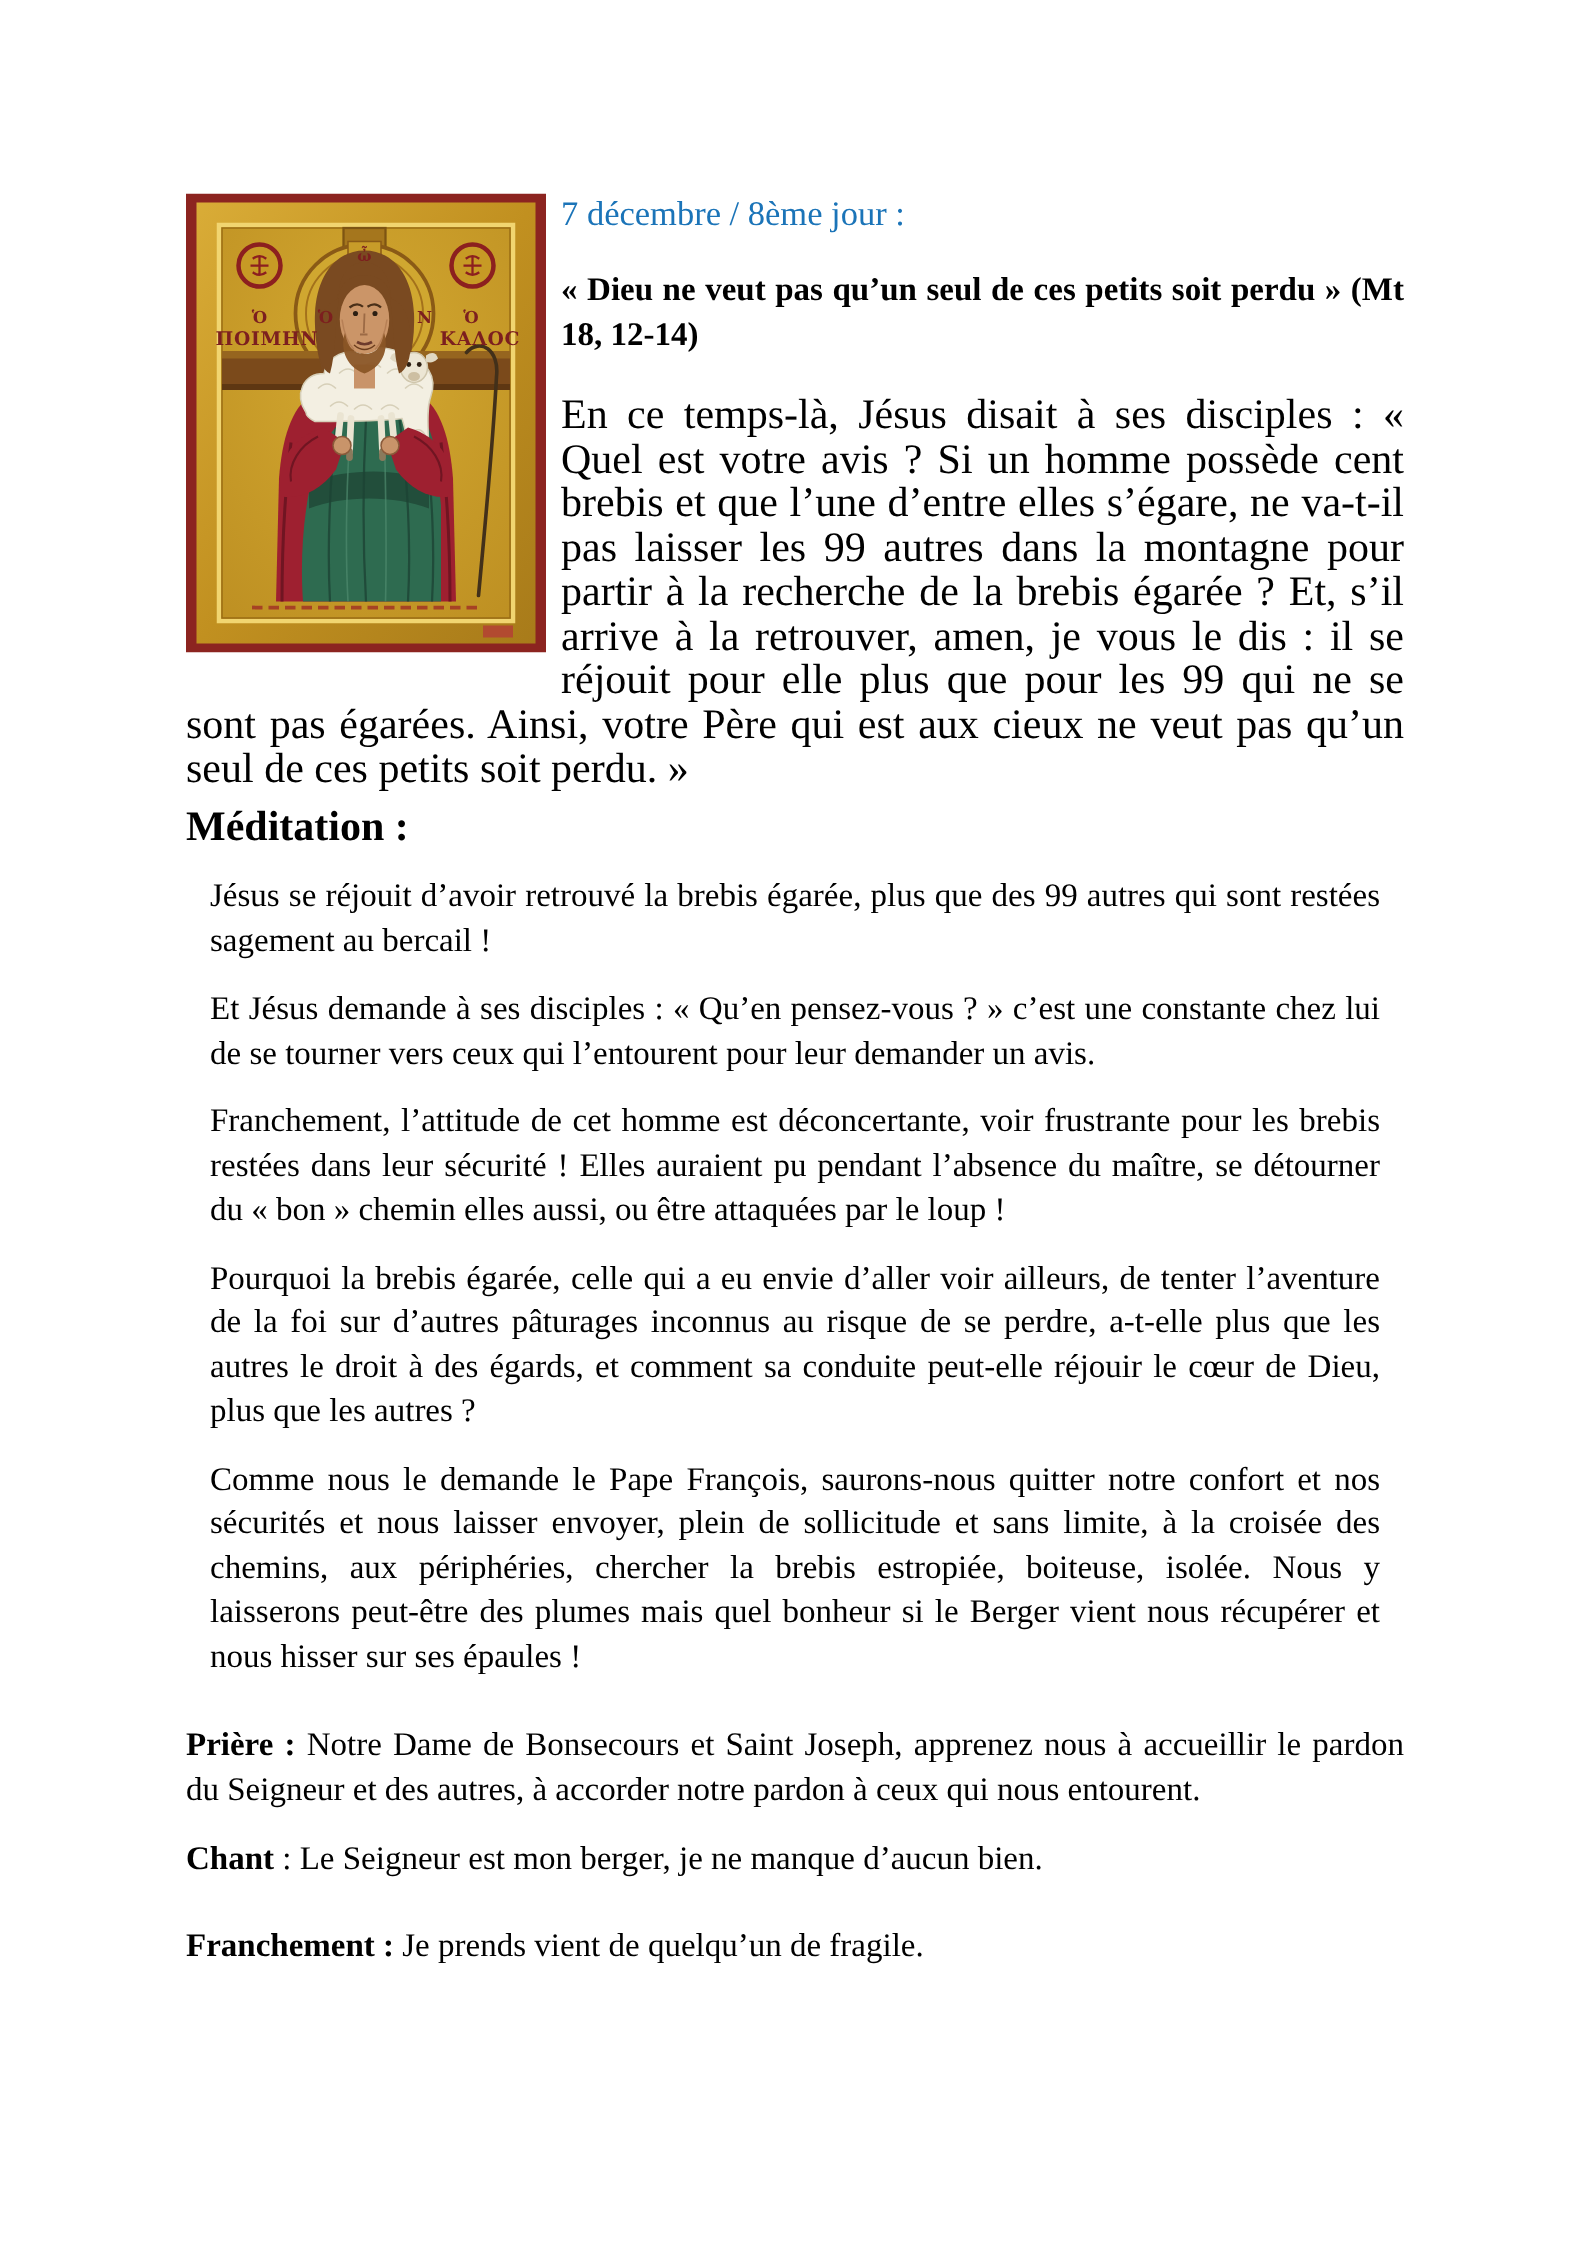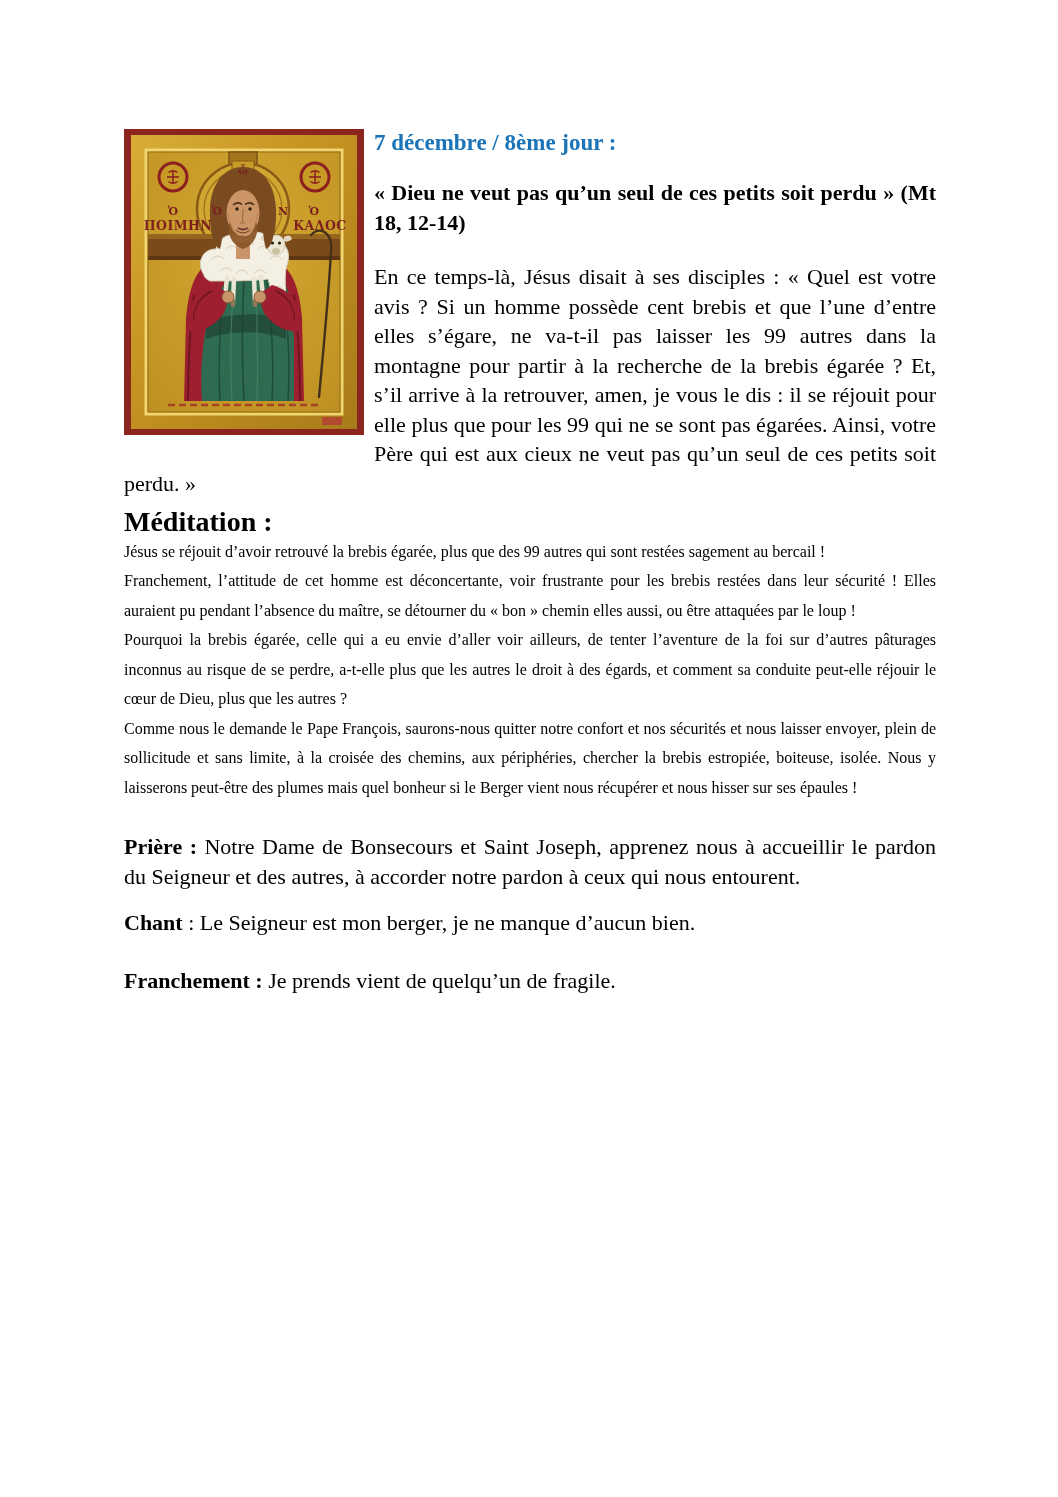--- a/index.html
+++ b/index.html
@@ -25,49 +25,49 @@
   }
   .icon-wrap{
     float:left;
     width:240px;
     height:306px;
     margin:1px 10px 7px 0;
   }
   .icon-wrap svg{display:block;}
   .date-heading{
     font-size:23px;
-    font-weight:bold;
+    font-weight:normal;
     color:var(--heading_blue);
     margin:2px 0 22px 0;
     line-height:26px;
   }
   .quote-title{
     font-size:22px;
     font-weight:bold;
     line-height:29.5px;
     text-align:justify;
     margin:12px 0 25px 0;
   }
   .gospel{
-    font-size:22px;
+    font-size:28px;
     line-height:29.5px;
     text-align:justify;
     margin:0;
   }
   .section-head{
     font-size:28px;
     font-weight:bold;
     line-height:29.5px;
     margin:9px 0 0 0;
   }
   .med-par{
-    font-size:16px;
-    line-height:29.5px;
-    text-align:justify;
-    margin:0;
+    font-size:22px;
+    line-height:29.5px;
+    text-align:justify;
+    margin:16px;
   }
   .lead-par{
     font-size:22px;
     line-height:29.5px;
     text-align:justify;
   }
   .lead-par b{font-weight:bold;}
   .lead-1{margin:30px 0 0 0;}
   .lead-2{margin:17px 0 0 0;}
   .lead-3{margin:28px 0 0 0;}
@@ -207,20 +207,21 @@
     </div>
 
     <h1 class="date-heading">7 décembre / 8ème jour :</h1>
 
     <p class="quote-title">« Dieu ne veut pas qu’un seul de ces petits soit perdu » (Mt 18, 12-14)</p>
 
     <p class="gospel">En ce temps-là, Jésus disait à ses disciples : « Quel est votre avis ? Si un homme possède cent brebis et que l’une d’entre elles s’égare, ne va-t-il pas laisser les 99 autres dans la montagne pour partir à la recherche de la brebis égarée ? Et, s’il arrive à la retrouver, amen, je vous le dis : il se réjouit pour elle plus que pour les 99 qui ne se sont pas égarées. Ainsi, votre Père qui est aux cieux ne veut pas qu’un seul de ces petits soit perdu. »</p>
 
     <p class="section-head">Méditation :</p>
     <p class="med-par">Jésus se réjouit d’avoir retrouvé la brebis égarée, plus que des 99 autres qui sont restées sagement au bercail !</p>
+    <p class="med-par">Et Jésus demande à ses disciples : « Qu’en pensez-vous ? » c’est une constante chez lui de se tourner vers ceux qui l’entourent pour leur demander un avis.</p>
     <p class="med-par">Franchement, l’attitude de cet homme est déconcertante, voir frustrante pour les brebis restées dans leur sécurité ! Elles auraient pu pendant l’absence du maître, se détourner du « bon » chemin elles aussi, ou être attaquées par le loup !</p>
     <p class="med-par">Pourquoi la brebis égarée, celle qui a eu envie d’aller voir ailleurs, de tenter l’aventure de la foi sur d’autres pâturages inconnus au risque de se perdre, a-t-elle plus que les autres le droit à des égards, et comment sa conduite peut-elle réjouir le cœur de Dieu, plus que les autres ?</p>
     <p class="med-par">Comme nous le demande le Pape François, saurons-nous quitter notre confort et nos sécurités et nous laisser envoyer, plein de sollicitude et sans limite, à la croisée des chemins, aux périphéries, chercher la brebis estropiée, boiteuse, isolée. Nous y laisserons peut-être des plumes mais quel bonheur si le Berger vient nous récupérer et nous hisser sur ses épaules !</p>
 
     <p class="lead-par lead-1"><b>Prière :</b><span> Notre Dame de Bonsecours et Saint Joseph, apprenez nous à accueillir le pardon du Seigneur et des autres, à accorder notre pardon à ceux qui nous entourent.</span></p>
 
     <p class="lead-par lead-2"><b>Chant</b><span> : Le Seigneur est mon berger, je ne manque d’aucun bien.</span></p>
 
     <p class="lead-par lead-3"><b>Franchement :</b><span> Je prends vient de quelqu’un de fragile.</span></p>
 

